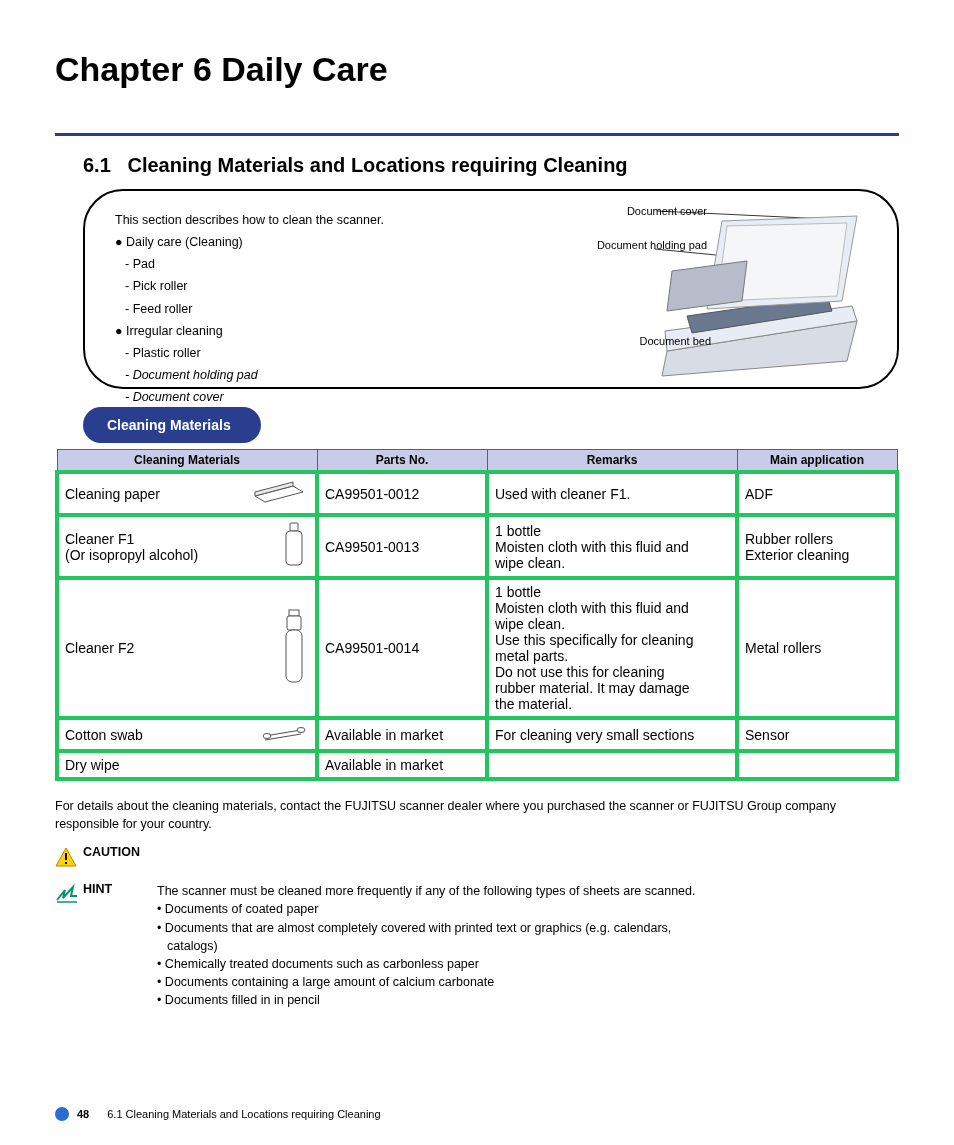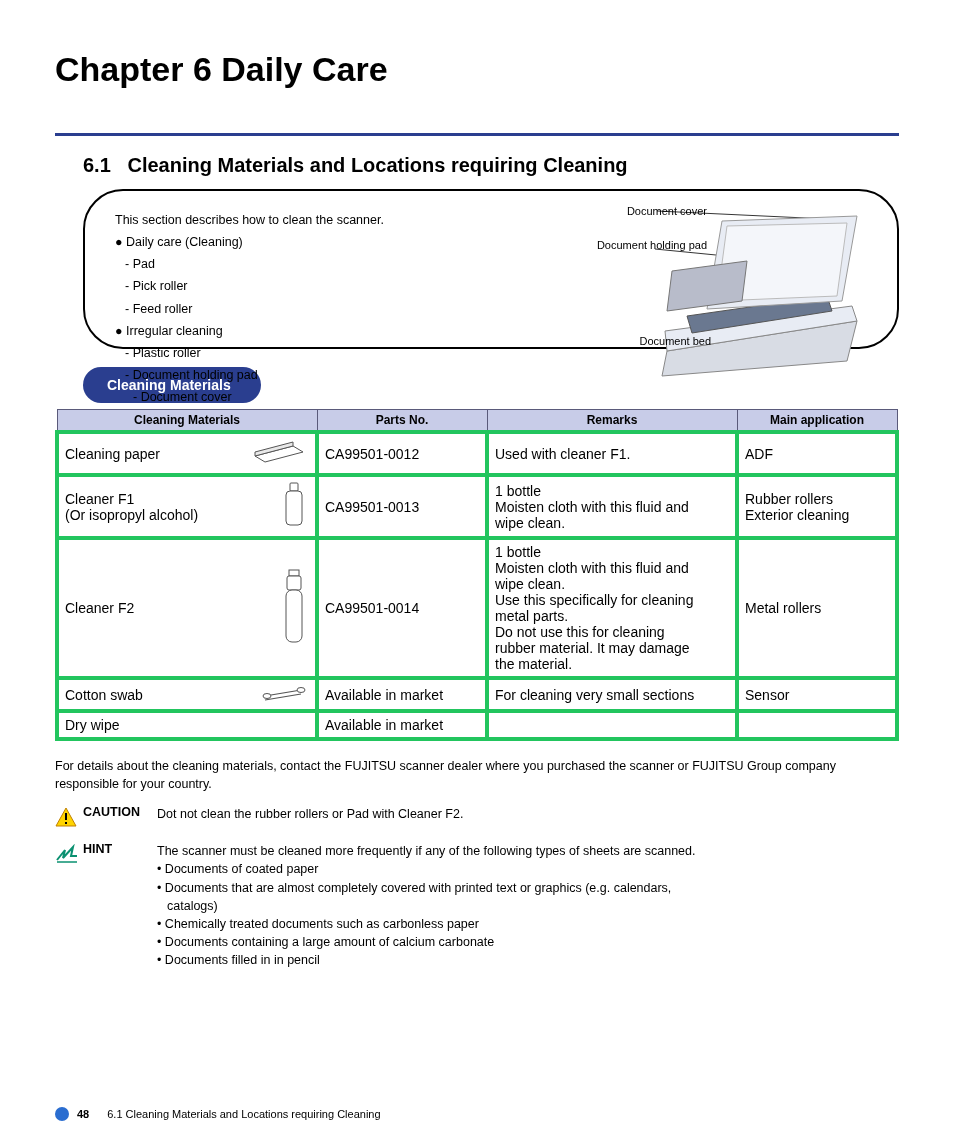--- a/index.html
+++ b/index.html
@@ -32,21 +32,21 @@
     margin-bottom: 12px;
   }
 
   
   .panel {
     margin-left: 28px;
     border: 2px solid #000;
     border-radius: 40px;
     padding: 20px 24px 20px 30px;
     position: relative;
-    height: 160px;
+    height: 200px;
     margin-bottom: 18px;
     display: flex;
   }
   .panel-left {
     flex: 1;
   }
   .panel-right {
     position: absolute;
     right: 30px;
     top: 10px;
@@ -179,22 +179,22 @@
   <div class="panel">
     <div class="panel-left">
       <div class="panel-text">
         <p>This section describes how to clean the scanner.</p>
         <p>● <span>Daily care (Cleaning)</span></p>
         <p style="margin-left:10px;">- <span>Pad</span></p>
         <p style="margin-left:10px;">- <span>Pick roller</span></p>
         <p style="margin-left:10px;">- <span>Feed roller</span></p>
         <p>● <span>Irregular cleaning</span></p>
         <p style="margin-left:10px;">- <span>Plastic roller</span></p>
-        <p style="margin-left:10px;">- <span>Document holding pad</span></p>
-        <p style="margin-left:18px;">- <span>Document cover</span></p>
+        <p style="margin-left:10px;font-style:italic;">- <span>Document holding pad</span></p>
+        <p style="margin-left:10px;font-style:italic;">- <span>Document cover</span></p>
       </div>
     </div>
     <div class="panel-right">
       <span class="callout-label callout-1">Document cover</span>
       <span class="callout-label callout-2">Document holding pad</span>
       <span class="callout-label callout-3">Document bed</span>
       <svg class="scanner-svg" viewBox="0 0 320 180">
 
         <line x1="110" y1="10" x2="280" y2="18" stroke="#000" stroke-width="0.8"></line>
         <line x1="108" y1="48" x2="230" y2="60" stroke="#000" stroke-width="0.8"></line>
@@ -325,21 +325,20 @@
   
   <div class="note-row">
     <div class="note-icon">
       <svg width="22" height="20" viewBox="0 0 22 20">
         <polygon points="11,1 21,19 1,19" fill="#ffd400" stroke="#c08000" stroke-width="1"></polygon>
         <rect x="10" y="6" width="2" height="7" fill="#000"></rect>
         <rect x="10" y="15" width="2" height="2" fill="#000"></rect>
       </svg>
     </div>
     <div class="note-label">CAUTION</div>
-    <div class="note-text">Dot not clean the rubber rollers or Pad with Cleaner F2.</div>
   </div>
 
   
   <div class="note-row">
     <div class="note-icon">
       <svg width="24" height="20" viewBox="0 0 24 20">
         <path d="M2 16 L10 6 L8 14 L18 3 L16 12 L22 12" fill="none" stroke="#0a9070" stroke-width="2"></path>
         <line x1="2" y1="18" x2="22" y2="18" stroke="#0a9070" stroke-width="1.5"></line>
       </svg>
     </div>

